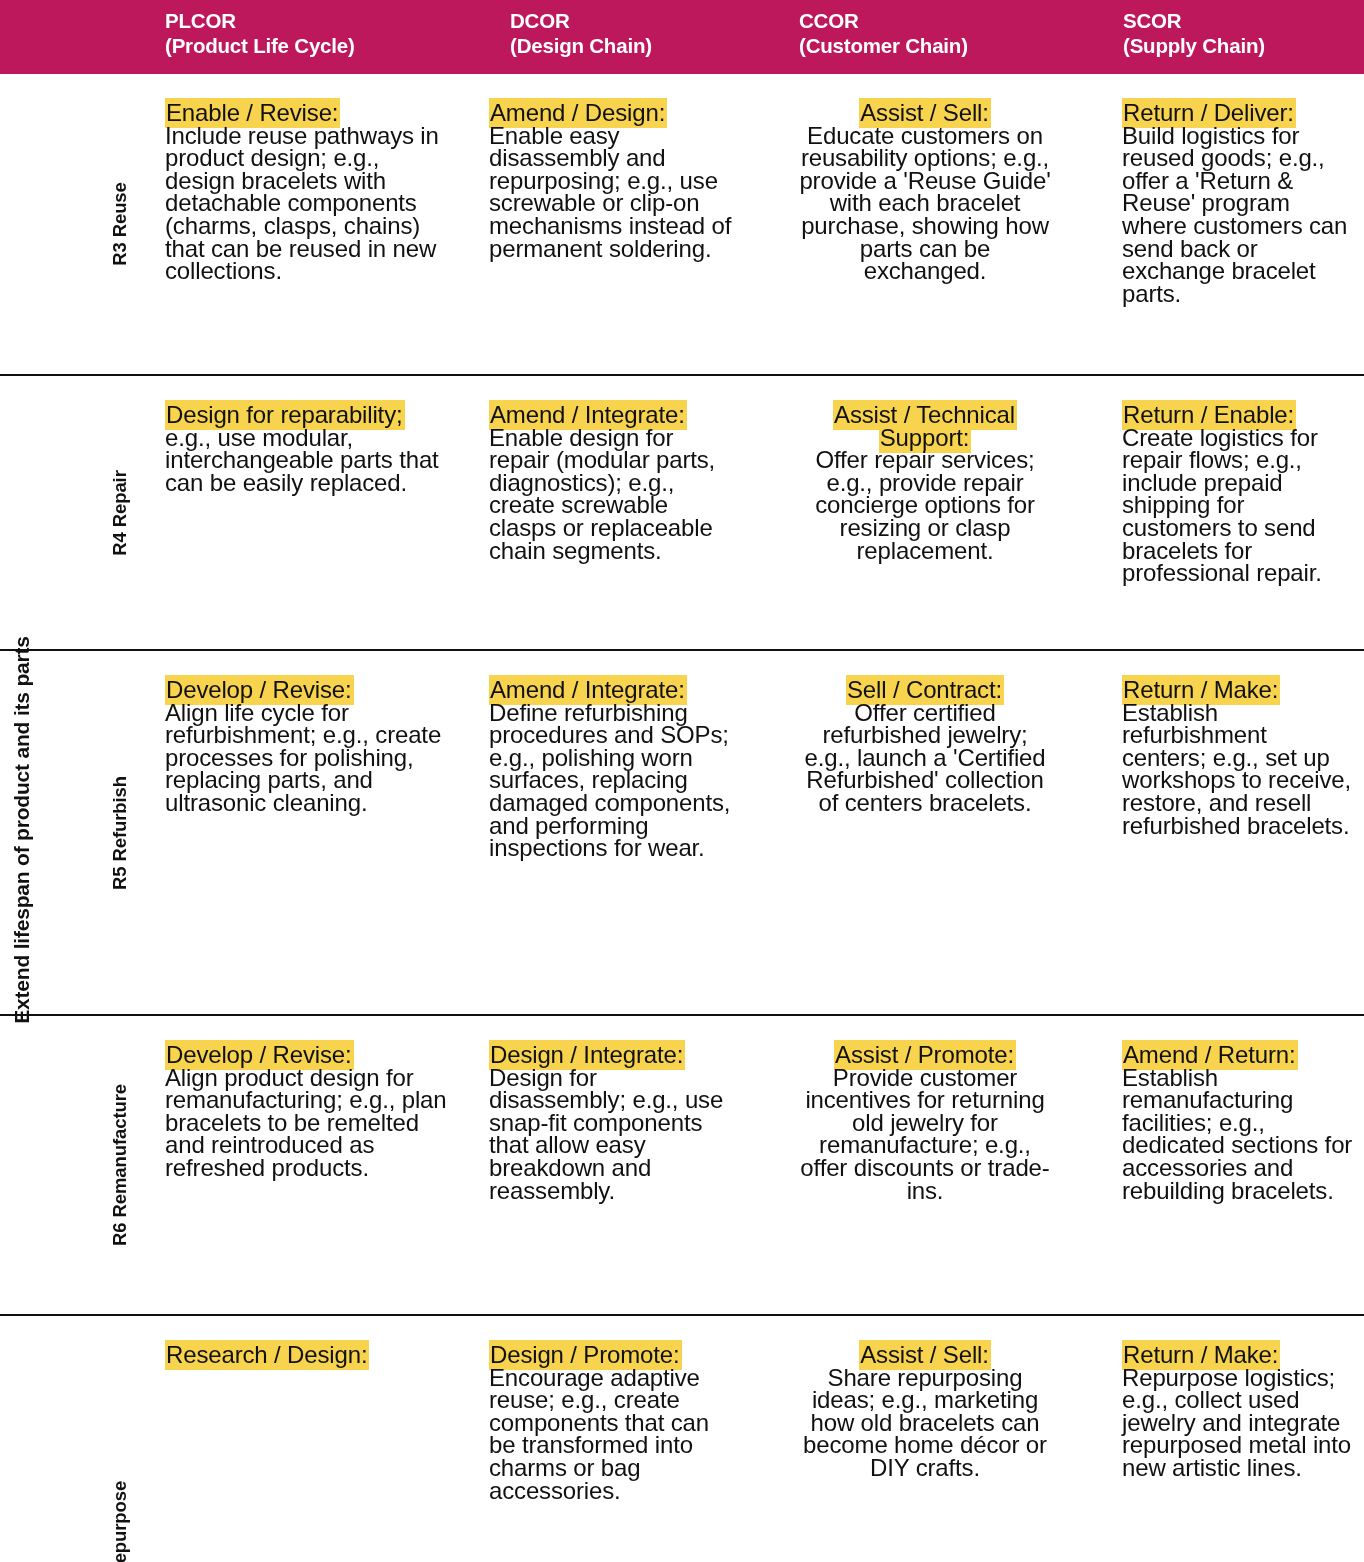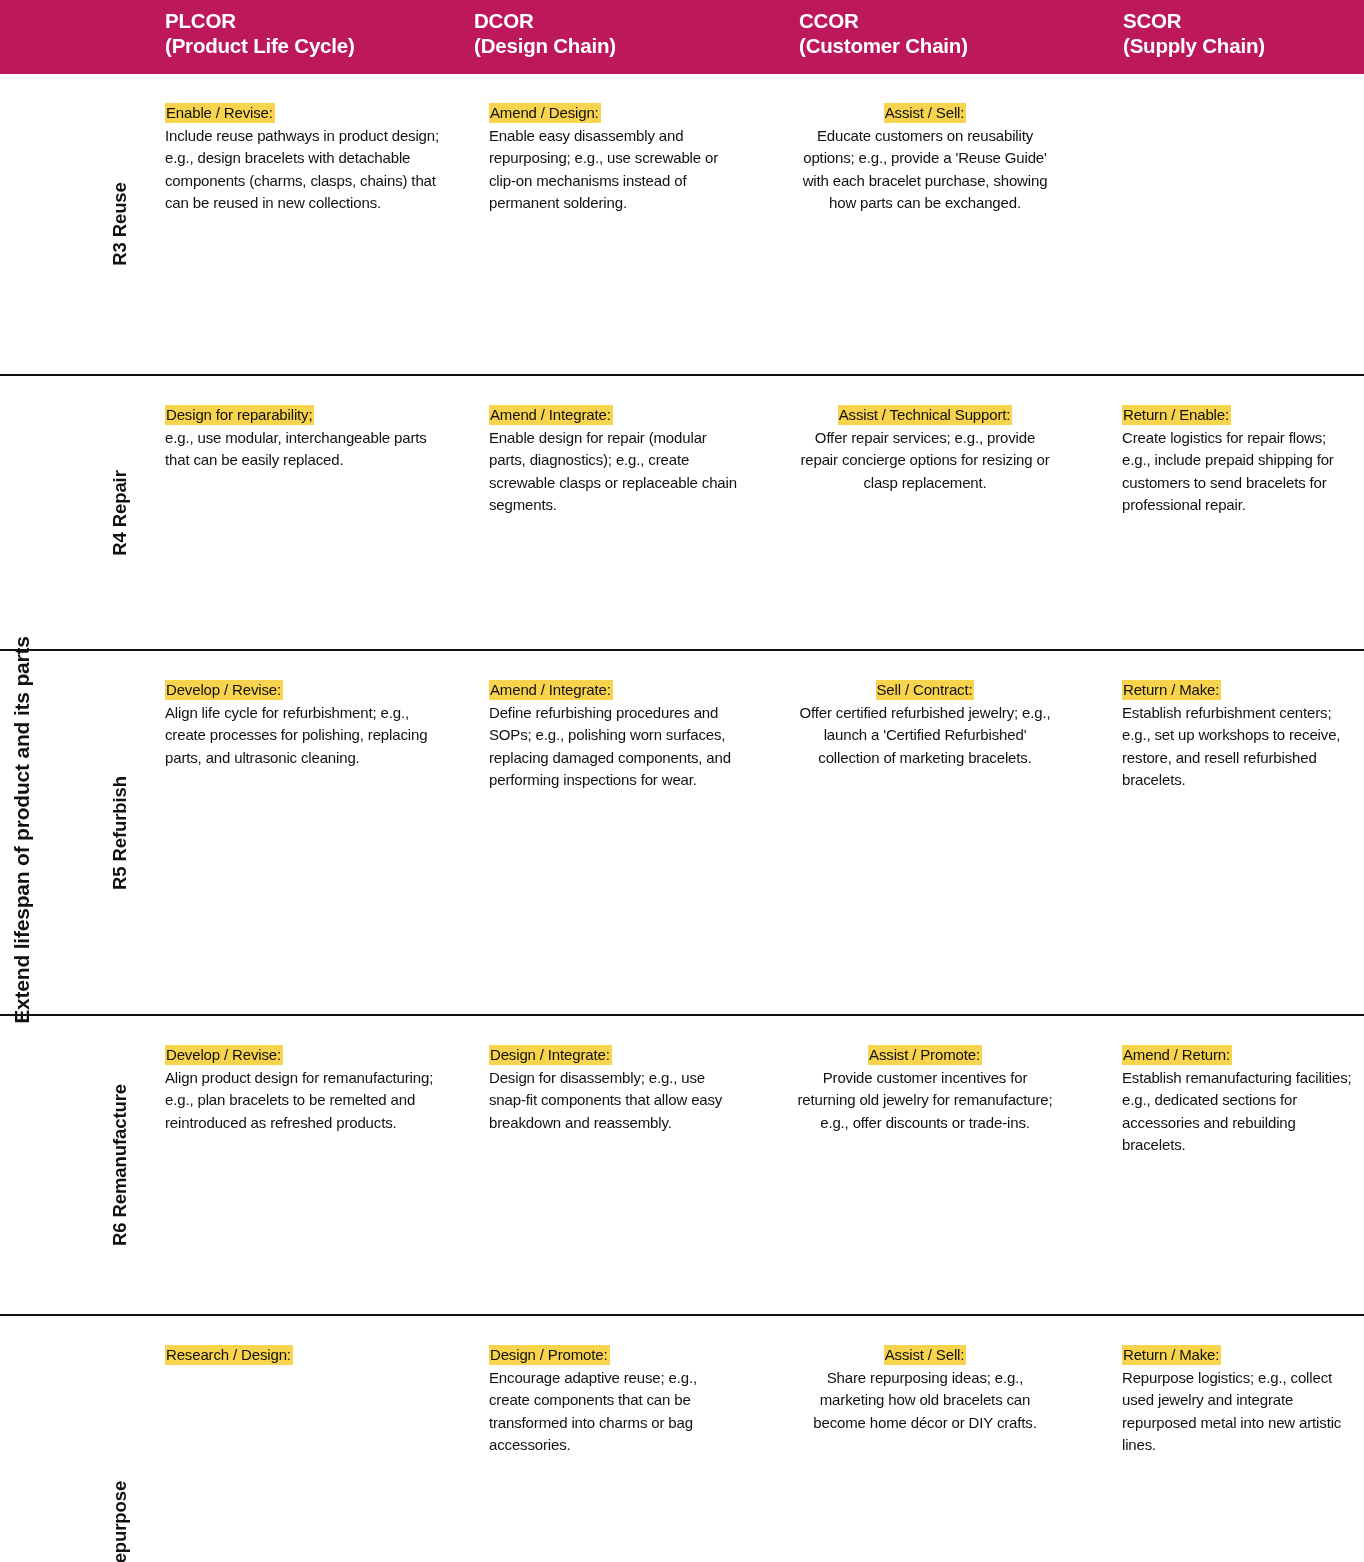--- a/index.html
+++ b/index.html
@@ -38,21 +38,21 @@
     color: #ffffff;
     font-weight: bold;
     font-size: 20.5px;
     line-height: 25px;
     letter-spacing: -0.2px;
   }
   .header-cell .h-line1 { display: block; }
   .header-cell .h-line2 { display: block; }
 
   .hc-0 { left: 165px; width: 300px; }
-  .hc-1 { left: 474px; width: 300px; }
+  .hc-1 { left: 510px; width: 300px; }
   .hc-2 { left: 799px; width: 300px; }
   .hc-3 { left: 1123px; width: 240px; }
 
   
   .axis-title {
     position: absolute;
     left: 0px;
     top: 540px;
     width: 44px;
     height: 580px;
@@ -107,21 +107,21 @@
   }
   .row-label.bottom-anchor { align-items: flex-end; padding-bottom: 8px; }
 
   .cells {
     position: relative;
     height: 100%;
   }
   .cell {
     position: absolute;
     top: 28px;
-    font-size: 15px;
+    font-size: 24px;
     line-height: 22.6px;
     color: #111111;
     letter-spacing: -0.15px;
   }
   .c-0 { left: 165px; width: 282px; }
   .c-1 { left: 489px; width: 248px; }
   .c-2 { left: 797px; width: 256px; text-align: center; }
   .c-3 { left: 1122px; width: 232px; }
 
   .lead {
@@ -180,20 +180,24 @@
           <span class="body">Include reuse pathways in product design; e.g., design bracelets with detachable components (charms, clasps, chains) that can be reused in new collections.</span>
         </div>
         <div class="cell c-1">
           <span class="lead">Amend / Design:</span><br>
           <span class="body">Enable easy disassembly and repurposing; e.g., use screwable or clip-on mechanisms instead of permanent soldering.</span>
         </div>
         <div class="cell c-2">
           <span class="lead">Assist / Sell:</span><br>
           <span class="body">Educate customers on reusability options; e.g., provide a 'Reuse Guide' with each bracelet purchase, showing how parts can be exchanged.</span>
         </div>
+        <div class="cell c-3">
+          <span class="lead">Return / Deliver:</span><br>
+          <span class="body">Build logistics for reused goods; e.g., offer a 'Return &amp; Reuse' program where customers can send back or exchange bracelet parts.</span>
+        </div>
       </div>
     </div>
 
     <div class="row row-r4">
       <div class="row-label">
         <span>R4 Repair</span>
       </div>
       <div class="cells">
         <div class="cell c-0">
           <span class="lead">Design for reparability;</span><br>
@@ -222,21 +226,21 @@
         <div class="cell c-0">
           <span class="lead">Develop / Revise:</span><br>
           <span class="body">Align life cycle for refurbishment; e.g., create processes for polishing, replacing parts, and ultrasonic cleaning.</span>
         </div>
         <div class="cell c-1">
           <span class="lead">Amend / Integrate:</span><br>
           <span class="body">Define refurbishing procedures and SOPs; e.g., polishing worn surfaces, replacing damaged components, and performing inspections for wear.</span>
         </div>
         <div class="cell c-2">
           <span class="lead">Sell / Contract:</span><br>
-          <span class="body">Offer certified refurbished jewelry; e.g., launch a 'Certified Refurbished' collection of marketing bracelets.</span>
+          <span class="body">Offer certified refurbished jewelry; e.g., launch a 'Certified Refurbished' collection of centers bracelets.</span>
         </div>
         <div class="cell c-3">
           <span class="lead">Return / Make:</span><br>
           <span class="body">Establish refurbishment centers; e.g., set up workshops to receive, restore, and resell refurbished bracelets.</span>
         </div>
       </div>
     </div>
 
     <div class="row row-r6">
       <div class="row-label">

